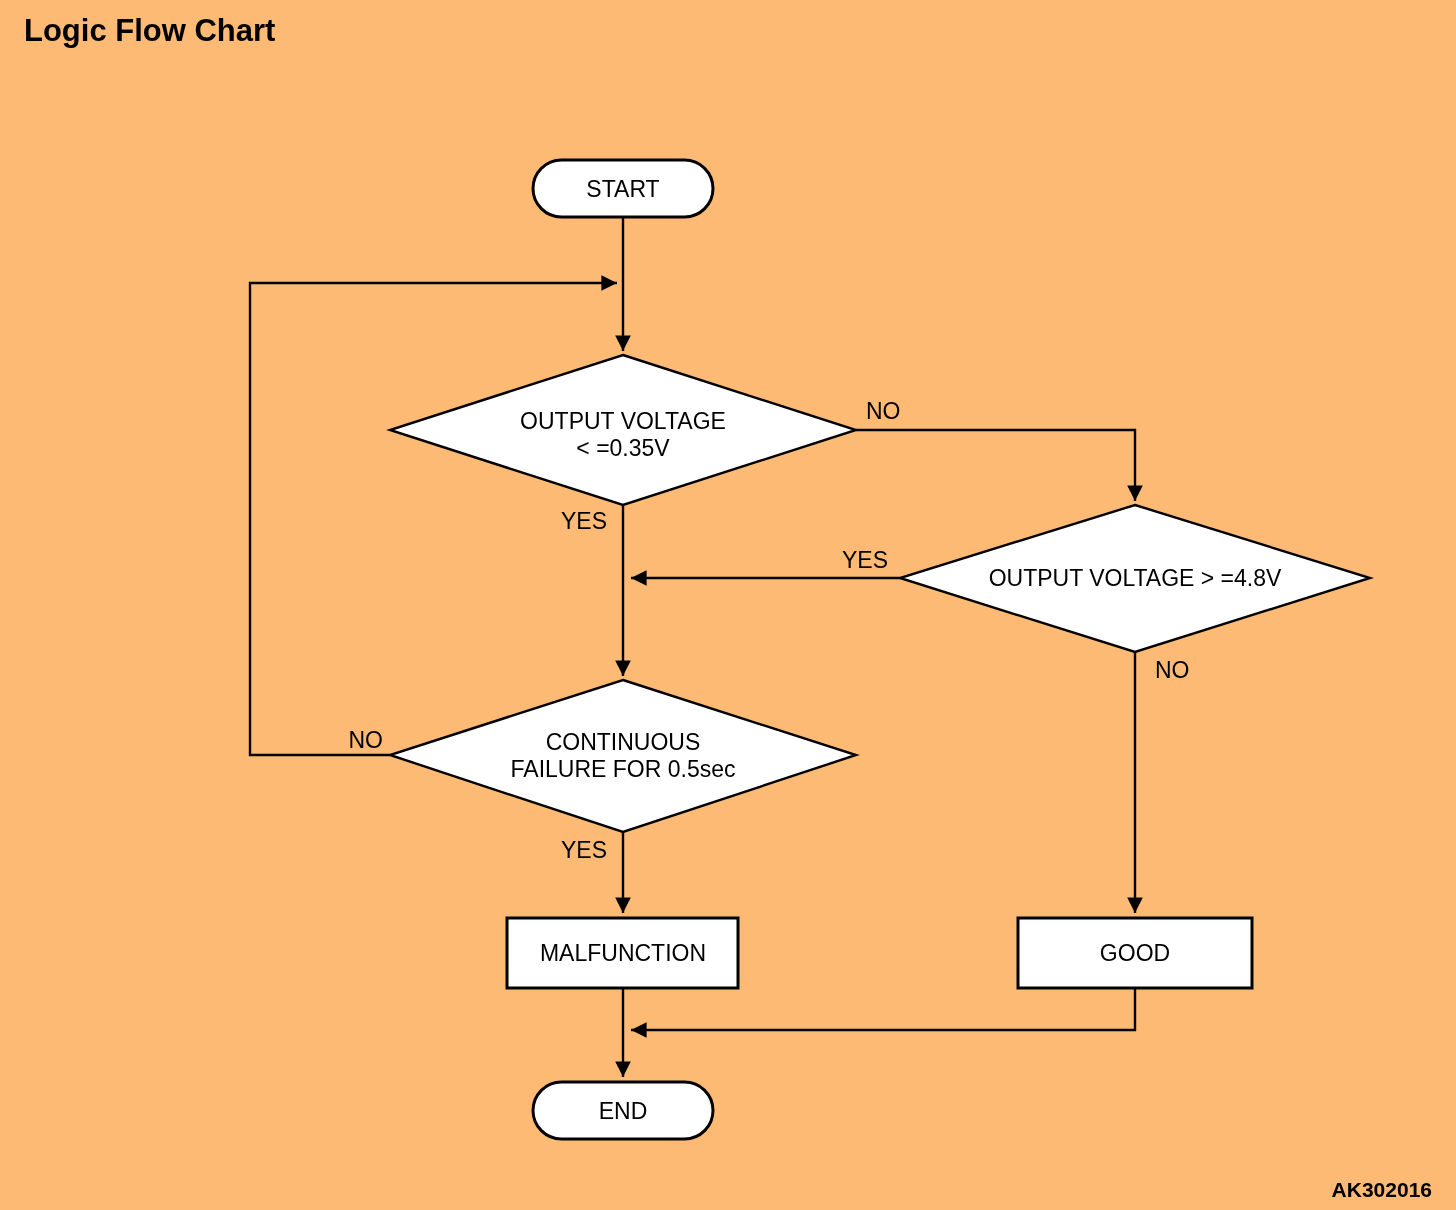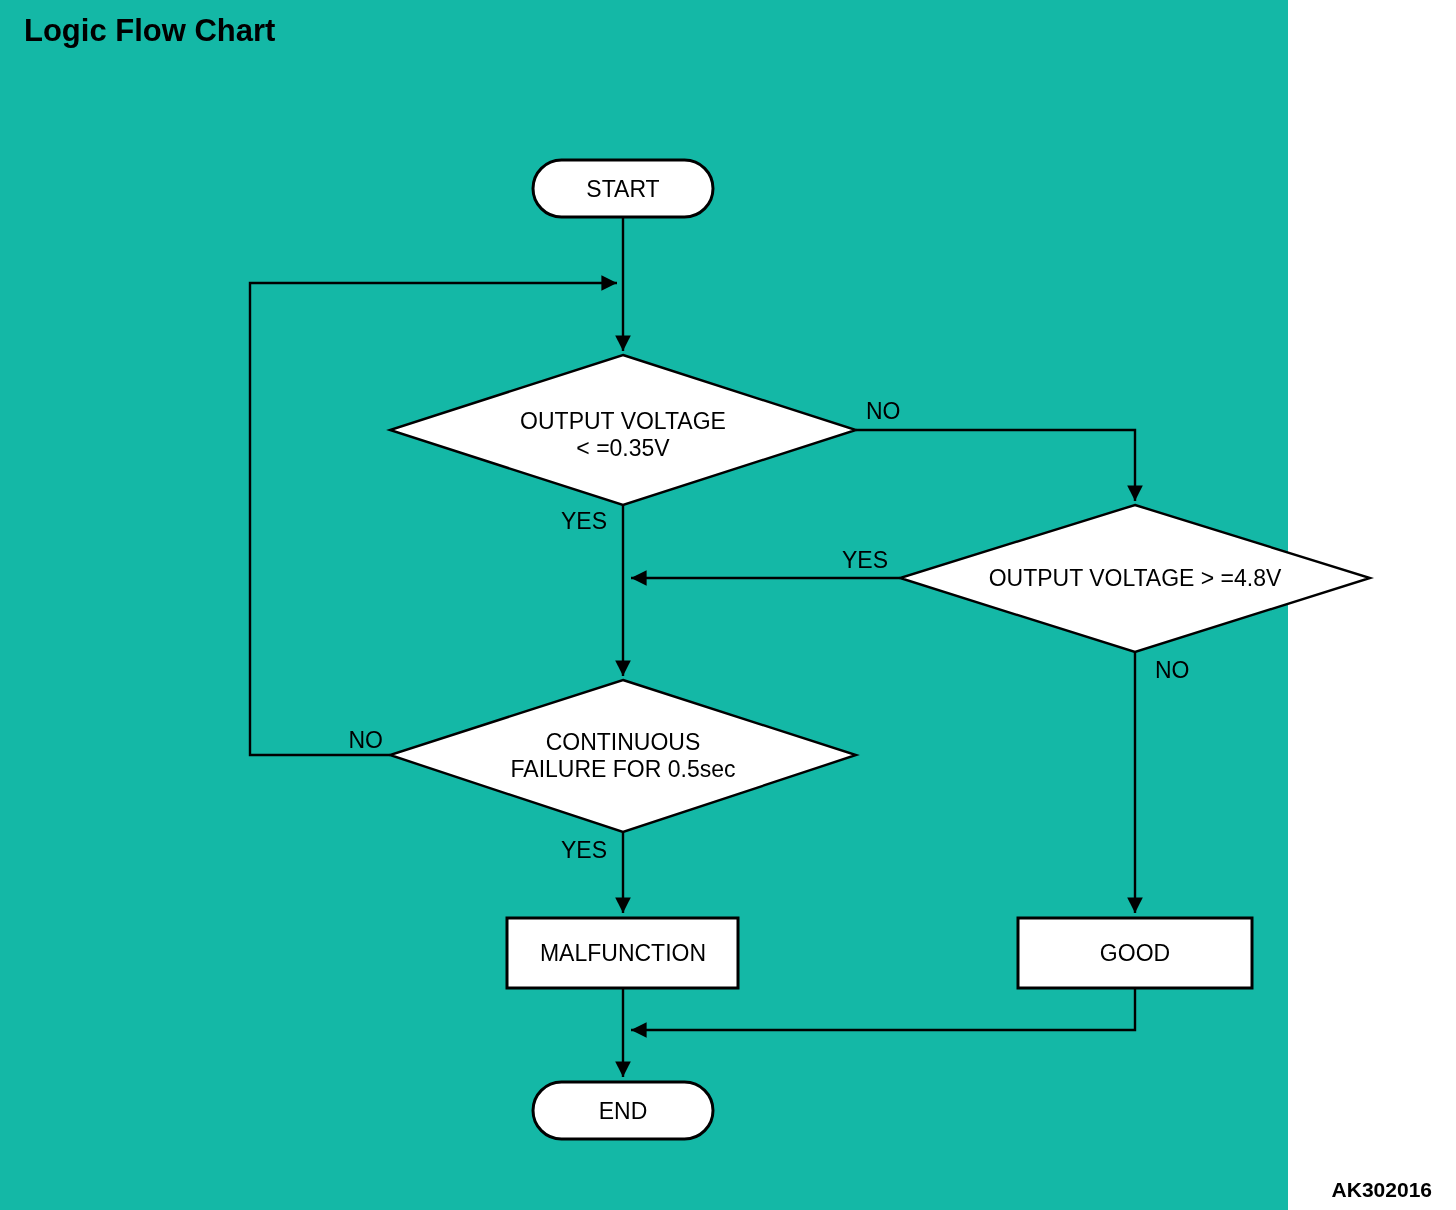--- a/index.html
+++ b/index.html
@@ -5,23 +5,23 @@
   html, body {
     margin: 0;
     padding: 0;
     background: #ffffff;
     width: 1456px;
     height: 1210px;
     overflow: hidden;
   }
   .canvas-wrap {
     position: relative;
-    width: 1288px;
+    width: 1456px;
     height: 1210px;
-    background: #14b8a6;
+    background: #fdba74;
   }
   svg text {
     font-family: "Liberation Sans", sans-serif;
     fill: #000000;
   }
   .page-title {
     font-size: 31px;
     font-weight: bold;
   }
   .footer-code {

